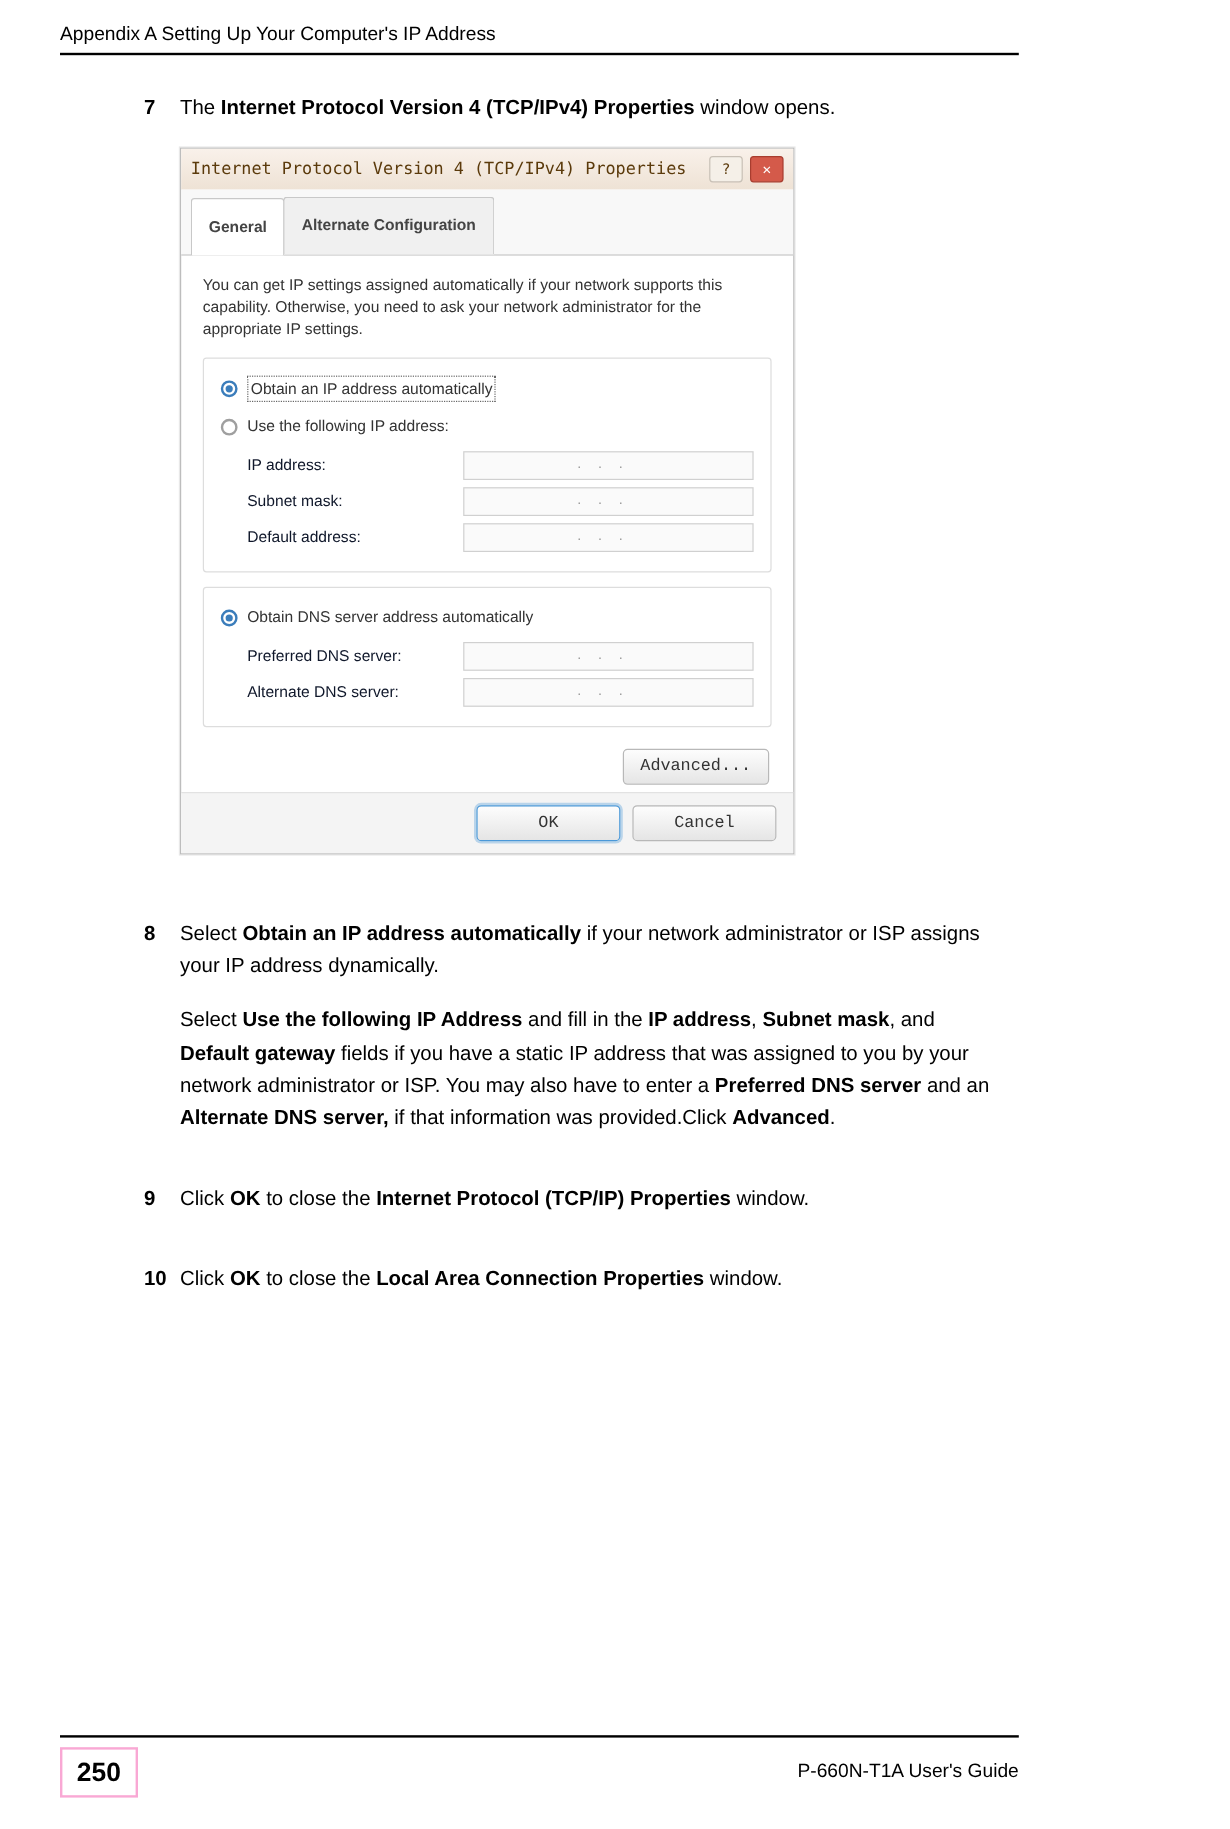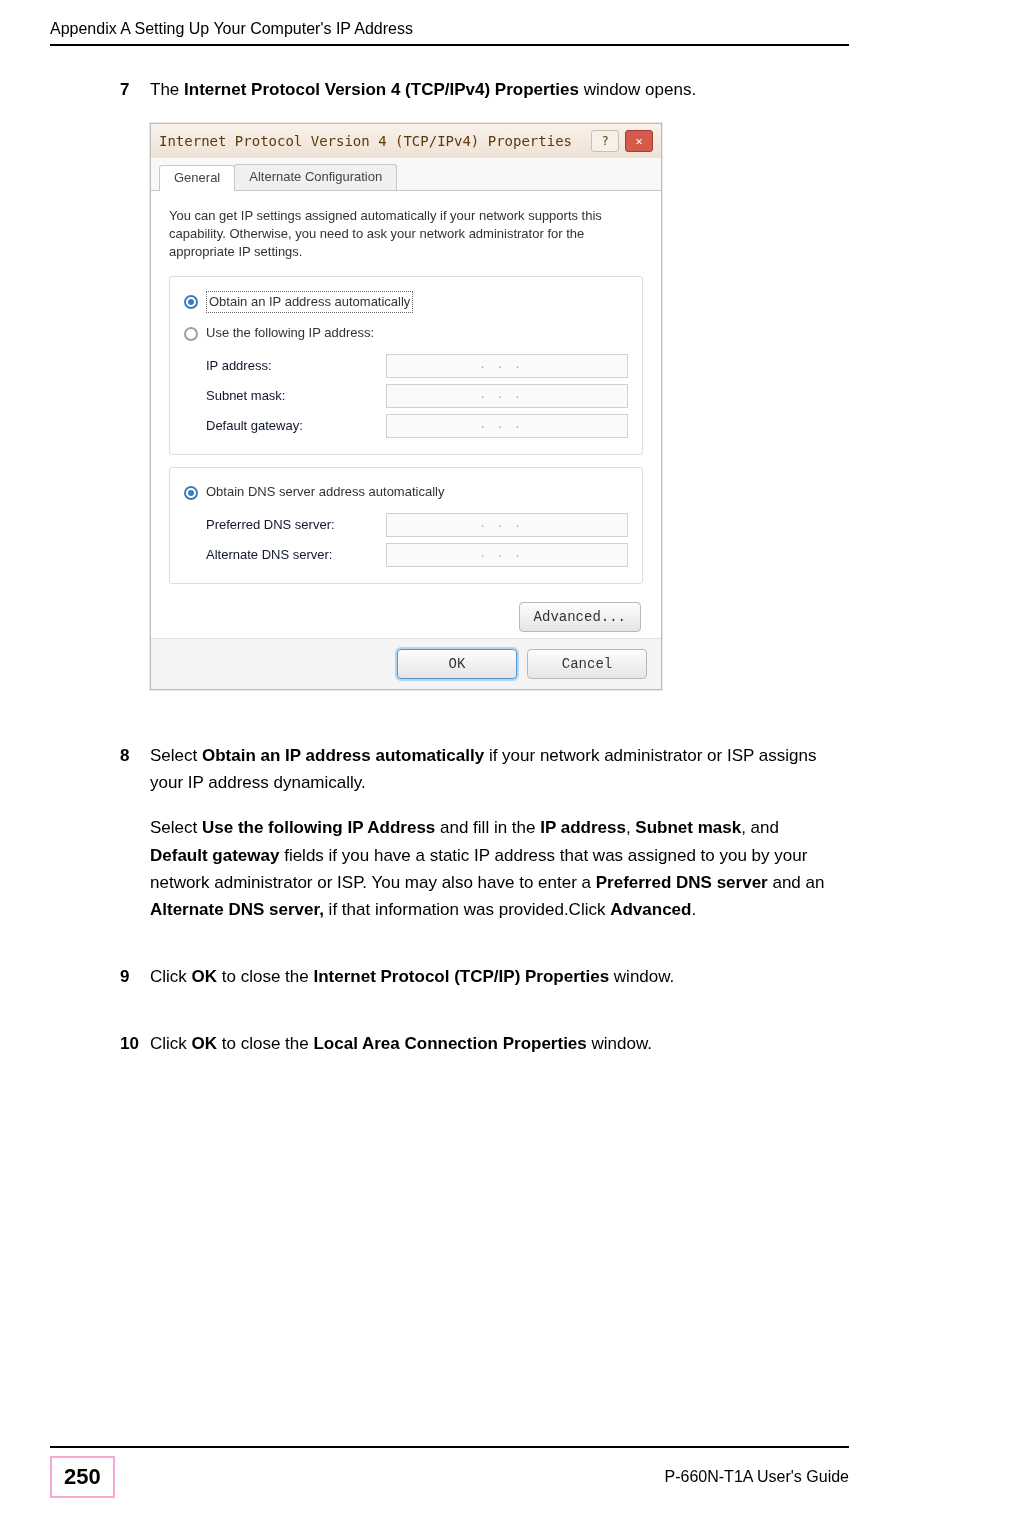--- a/index.html
+++ b/index.html
@@ -90,28 +90,29 @@
   }
   .tabs {
     display: flex;
     padding-top: 6px;
     padding-left: 8px;
     font-size: 13px;
     border-bottom: 1px solid #c8c8c8;
     background: #f8f8f8;
   }
   .tab {
-    padding: 2px 14px;
+    padding: 13px 14px;
     border: 1px solid #c8c8c8;
     border-bottom: none;
     background: #f0f0f0;
     margin-right: -1px;
     border-top-left-radius: 3px;
     border-top-right-radius: 3px;
     color: #444;
+    font-weight: bold;
   }
   .tab.active {
     background: #fff;
     position: relative;
     top: 1px;
   }
   .dlg-body {
     padding: 16px 18px 6px 18px;
     font-size: 13px;
     color: #333;
@@ -273,21 +274,21 @@
               </div>
               <div class="fld-row">
                 <span class="fld-label">IP address:</span>
                 <span class="fld-input">...</span>
               </div>
               <div class="fld-row">
                 <span class="fld-label">Subnet mask:</span>
                 <span class="fld-input">...</span>
               </div>
               <div class="fld-row">
-                <span class="fld-label">Default gateway:</span>
+                <span class="fld-label">Default address:</span>
                 <span class="fld-input">...</span>
               </div>
             </div>
 
             <div class="group">
               <div class="radio-row">
                 <span class="radio checked"></span>
                 <span>Obtain DNS server address automatically</span>
               </div>
               <div class="fld-row">

